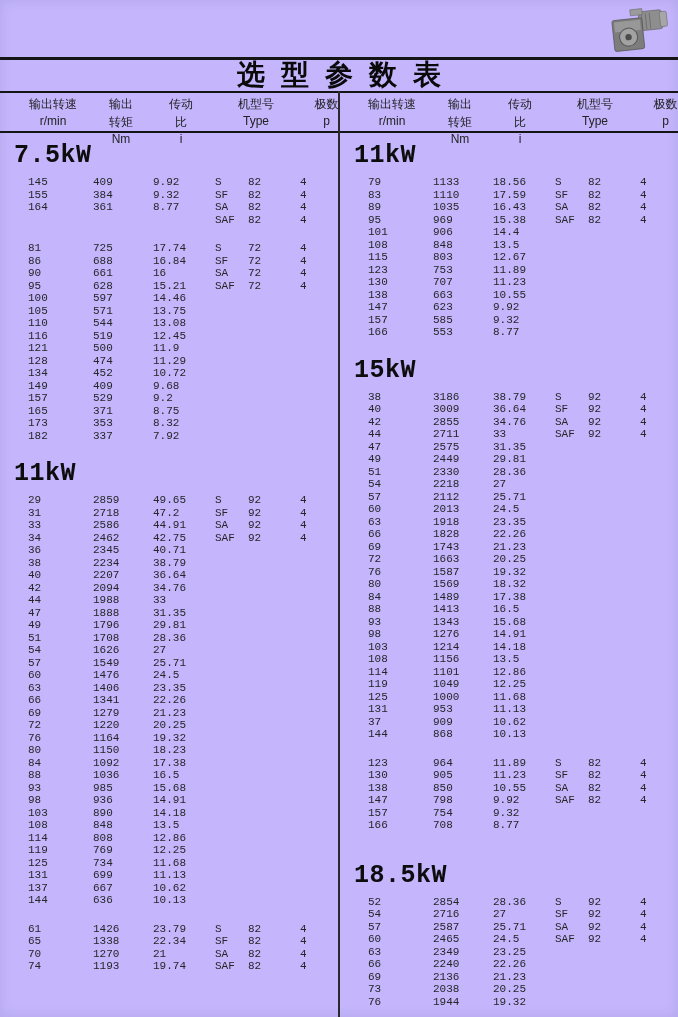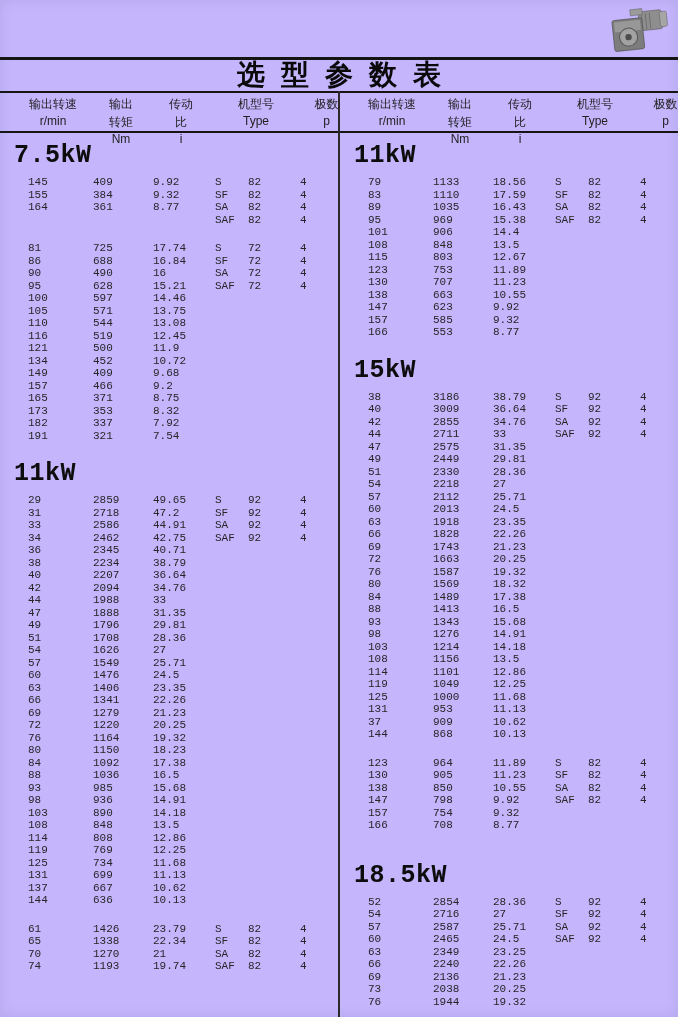--- a/index.html
+++ b/index.html
@@ -174,21 +174,21 @@
             <div class="row">
               <span class="cell c-speed">86</span>
               <span class="cell c-torque">688</span>
               <span class="cell c-ratio">16.84</span>
               <span class="cell c-model">SF</span>
               <span class="cell c-size">72</span>
               <span class="cell c-poles">4</span>
             </div>
             <div class="row">
               <span class="cell c-speed">90</span>
-              <span class="cell c-torque">490</span>
+              <span class="cell c-torque">661</span>
               <span class="cell c-ratio">16</span>
               <span class="cell c-model">SA</span>
               <span class="cell c-size">72</span>
               <span class="cell c-poles">4</span>
             </div>
             <div class="row">
               <span class="cell c-speed">95</span>
               <span class="cell c-torque">628</span>
               <span class="cell c-ratio">15.21</span>
               <span class="cell c-model">SAF</span>
@@ -229,38 +229,46 @@
             </div>
             <div class="row">
               <span class="cell c-speed">121</span>
               <span class="cell c-torque">500</span>
               <span class="cell c-ratio">11.9</span>
               <span class="cell c-model"></span>
               <span class="cell c-size"></span>
               <span class="cell c-poles"></span>
             </div>
             <div class="row">
+              <span class="cell c-speed">128</span>
+              <span class="cell c-torque">474</span>
+              <span class="cell c-ratio">11.29</span>
+              <span class="cell c-model"></span>
+              <span class="cell c-size"></span>
+              <span class="cell c-poles"></span>
+            </div>
+            <div class="row">
               <span class="cell c-speed">134</span>
               <span class="cell c-torque">452</span>
               <span class="cell c-ratio">10.72</span>
               <span class="cell c-model"></span>
               <span class="cell c-size"></span>
               <span class="cell c-poles"></span>
             </div>
             <div class="row">
               <span class="cell c-speed">149</span>
               <span class="cell c-torque">409</span>
               <span class="cell c-ratio">9.68</span>
               <span class="cell c-model"></span>
               <span class="cell c-size"></span>
               <span class="cell c-poles"></span>
             </div>
             <div class="row">
               <span class="cell c-speed">157</span>
-              <span class="cell c-torque">466</span>
+              <span class="cell c-torque">529</span>
               <span class="cell c-ratio">9.2</span>
               <span class="cell c-model"></span>
               <span class="cell c-size"></span>
               <span class="cell c-poles"></span>
             </div>
             <div class="row">
               <span class="cell c-speed">165</span>
               <span class="cell c-torque">371</span>
               <span class="cell c-ratio">8.75</span>
               <span class="cell c-model"></span>
@@ -272,28 +280,20 @@
               <span class="cell c-torque">353</span>
               <span class="cell c-ratio">8.32</span>
               <span class="cell c-model"></span>
               <span class="cell c-size"></span>
               <span class="cell c-poles"></span>
             </div>
             <div class="row">
               <span class="cell c-speed">182</span>
               <span class="cell c-torque">337</span>
               <span class="cell c-ratio">7.92</span>
-              <span class="cell c-model"></span>
-              <span class="cell c-size"></span>
-              <span class="cell c-poles"></span>
-            </div>
-            <div class="row">
-              <span class="cell c-speed">191</span>
-              <span class="cell c-torque">321</span>
-              <span class="cell c-ratio">7.54</span>
               <span class="cell c-model"></span>
               <span class="cell c-size"></span>
               <span class="cell c-poles"></span>
             </div>
           </div>
         </div>
         <div class="section">
           <div class="section-title">11kW</div>
           <div class="block">
             <div class="row">

